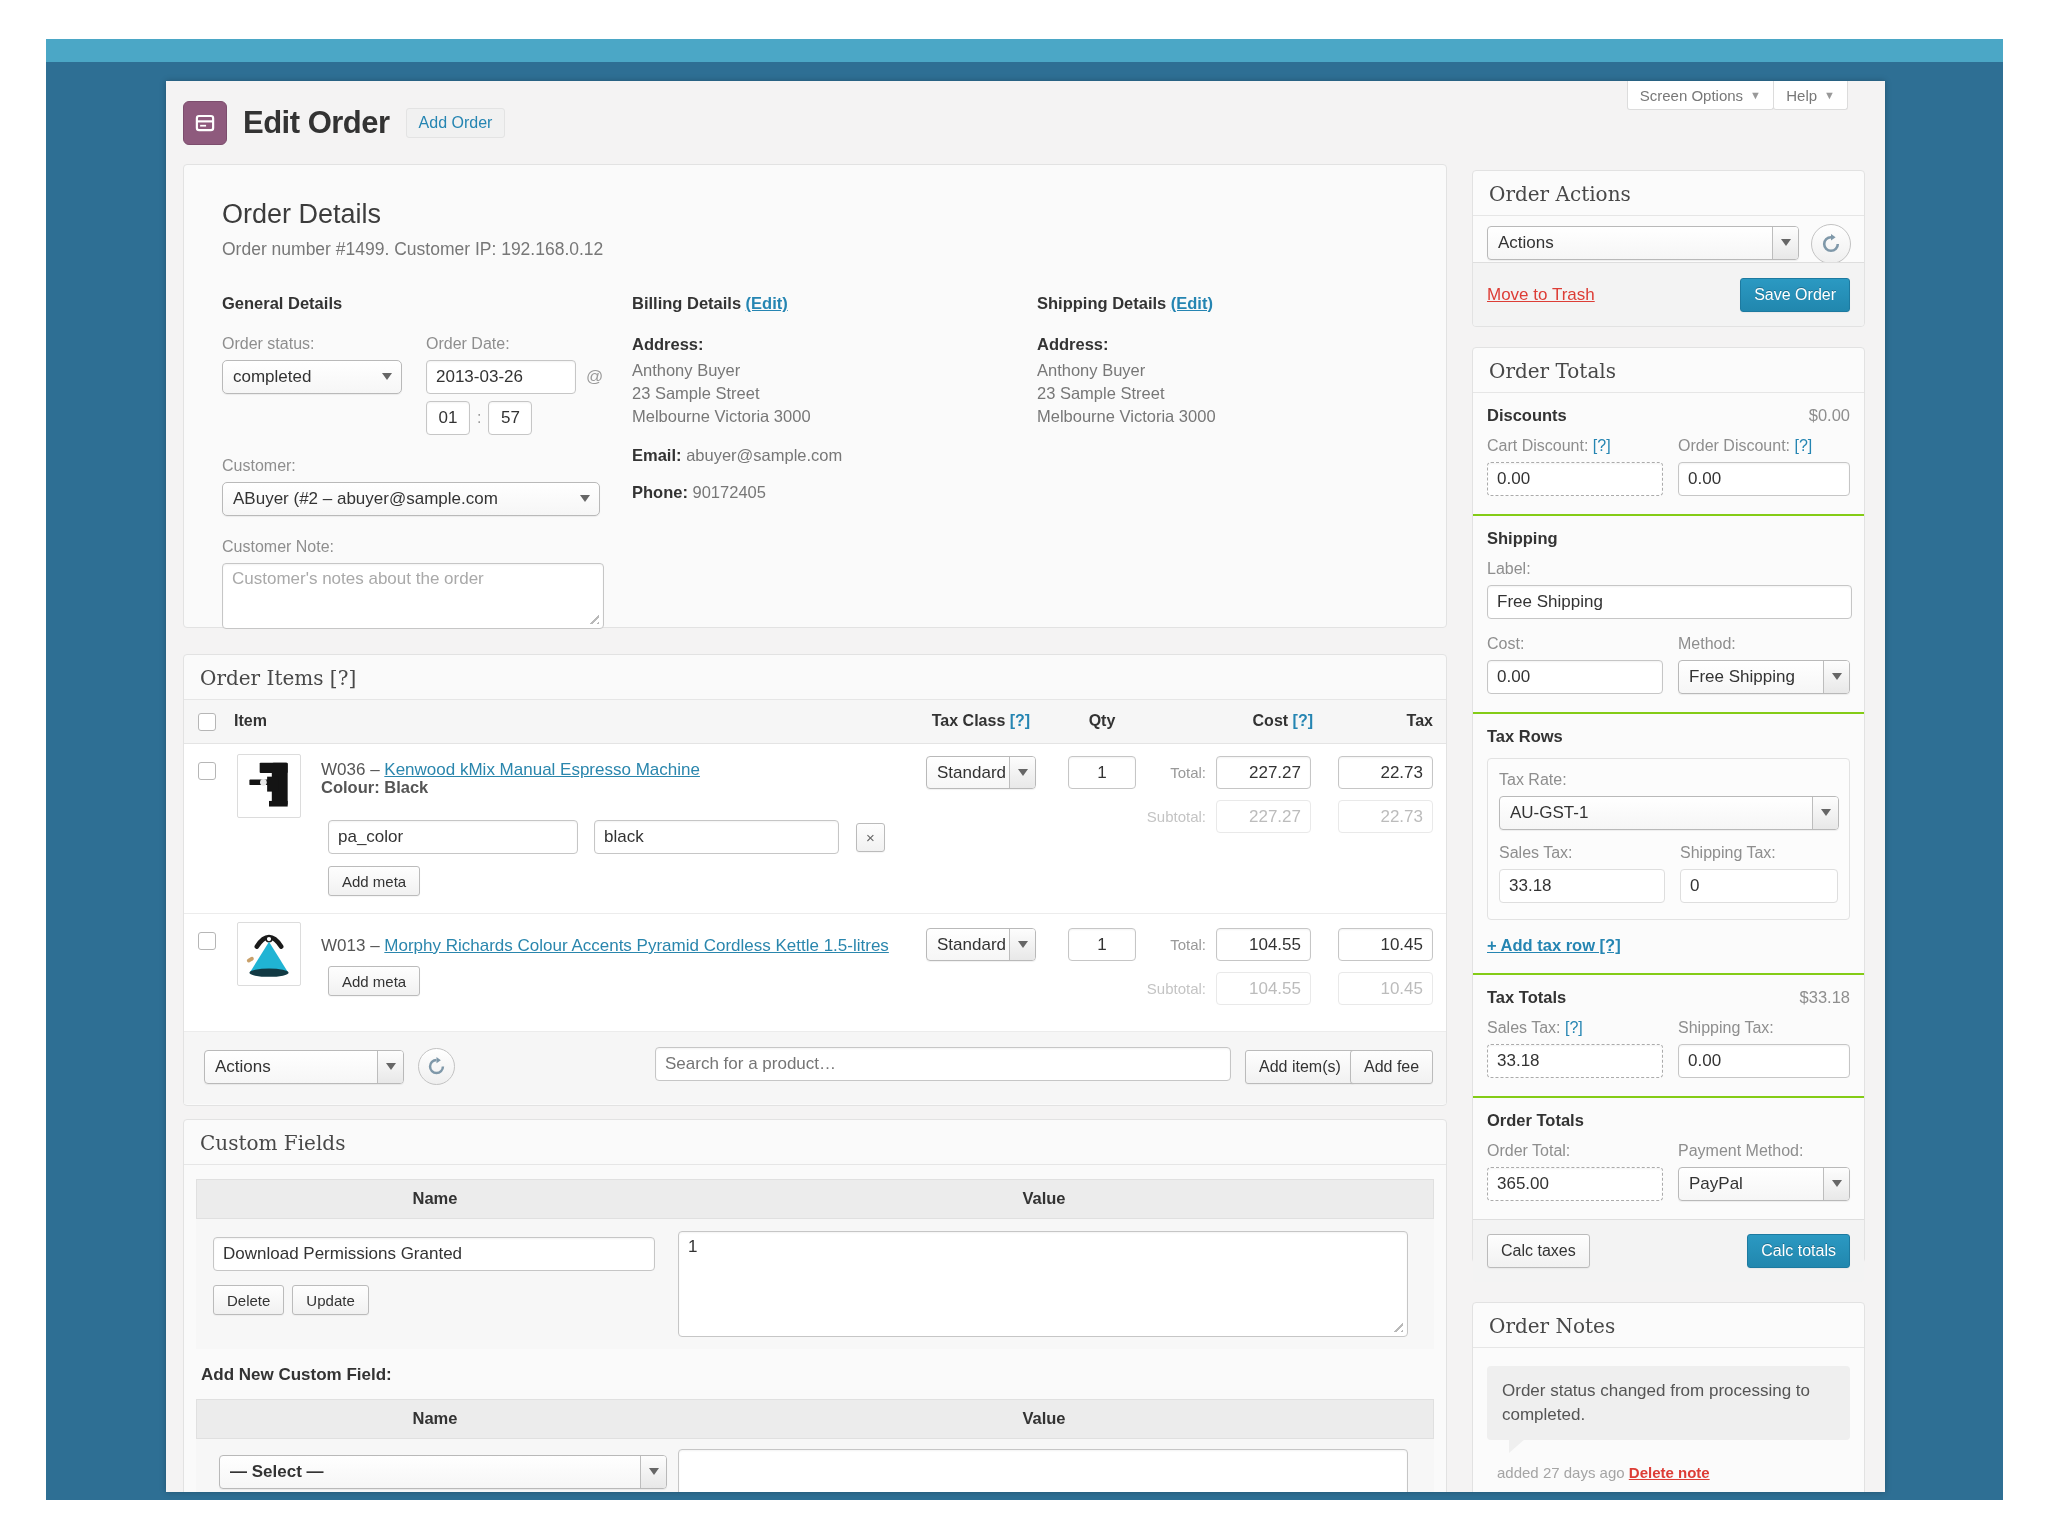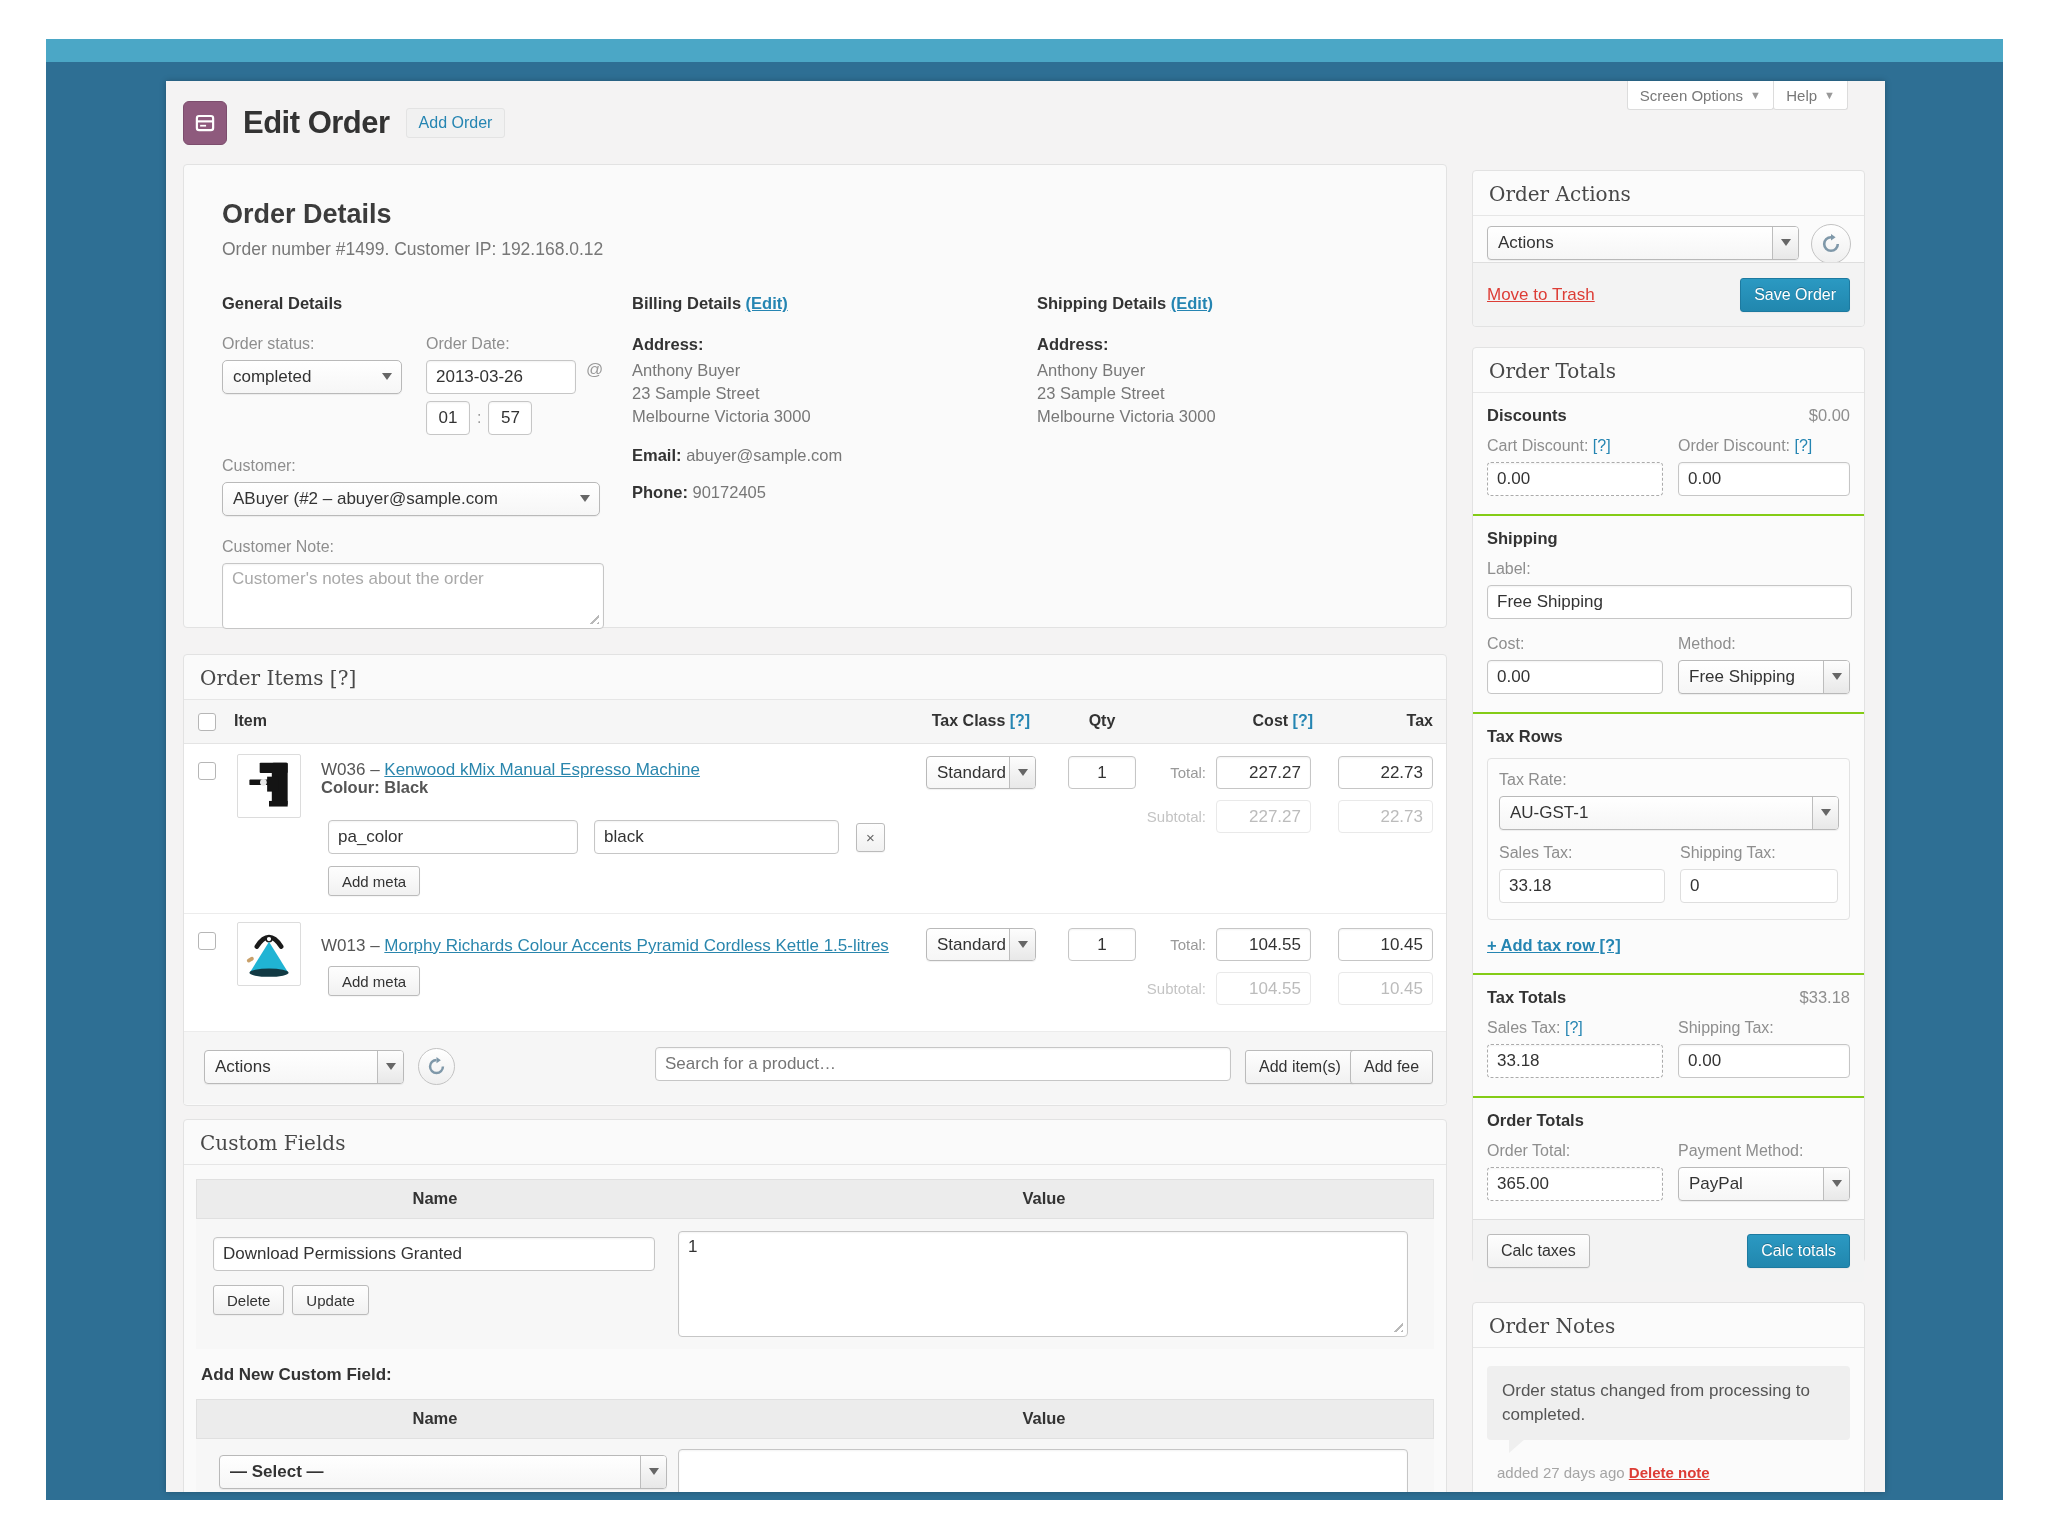--- a/index.html
+++ b/index.html
@@ -60,21 +60,21 @@
   .btn.small { height:30px; font-size:15px; }
 
   a.blue { color:#2585b2; text-decoration:underline; cursor:pointer; }
   .help-q { color:#2585b2; }
   a.red { color:#dd3d36; text-decoration:underline; cursor:pointer; }
 
   .round-btn { width:40px; height:40px; border-radius:50%; background:linear-gradient(#fff,#efefef); border:1px solid #c3c3c3; display:flex; align-items:center; justify-content:center; cursor:pointer; }
 
   
   .od { height:464px; padding:34px 0 0 38px; }
-  .od h2 { font-size:27px; font-weight:700; color:#3c3c3c; }
+  .od h2 { font-size:27px; font-weight:400; color:#3c3c3c; }
   .od .sub { font-size:17.5px; color:#777; margin-top:9px; }
   .od .cols { display:flex; margin-top:34px; }
   .od .col-g { width:410px; }
   .od .col-b { width:405px; }
   .od .col-s { width:380px; }
   .addr-line { color:#777; font-size:16.5px; line-height:23px; }
   .kv { margin-top:18px; font-size:16.5px; color:#777; }
   .kv b { color:#333; }
   .col-head { margin-bottom:22px; }
 
@@ -198,21 +198,21 @@
             <div style="display:flex; gap:22px;">
               <div style="width:182px;">
                 <label class="gray">Order status:</label>
                 <div class="sel plain" style="width:180px;">
                   <span>completed</span>
                   <span class="arrow"></span>
                 </div>
               </div>
               <div>
                 <label class="gray">Order Date:</label>
-                <div style="display:flex; gap:10px;">
+                <div style="display:flex; align-items:center; gap:10px;">
                   <input class="txt" style="width: 150px;" value="2013-03-26">
                   <span style="color:#9a9a9a;font-size:17px;">@</span>
                 </div>
                 <div style="display:flex; align-items:center; gap:7px; margin-top:7px;">
                   <input class="txt center" style="width: 44px;" value="01">
                   <span style="color:#999;">:</span>
                   <input class="txt center" style="width: 44px;" value="57">
                 </div>
               </div>
             </div>

